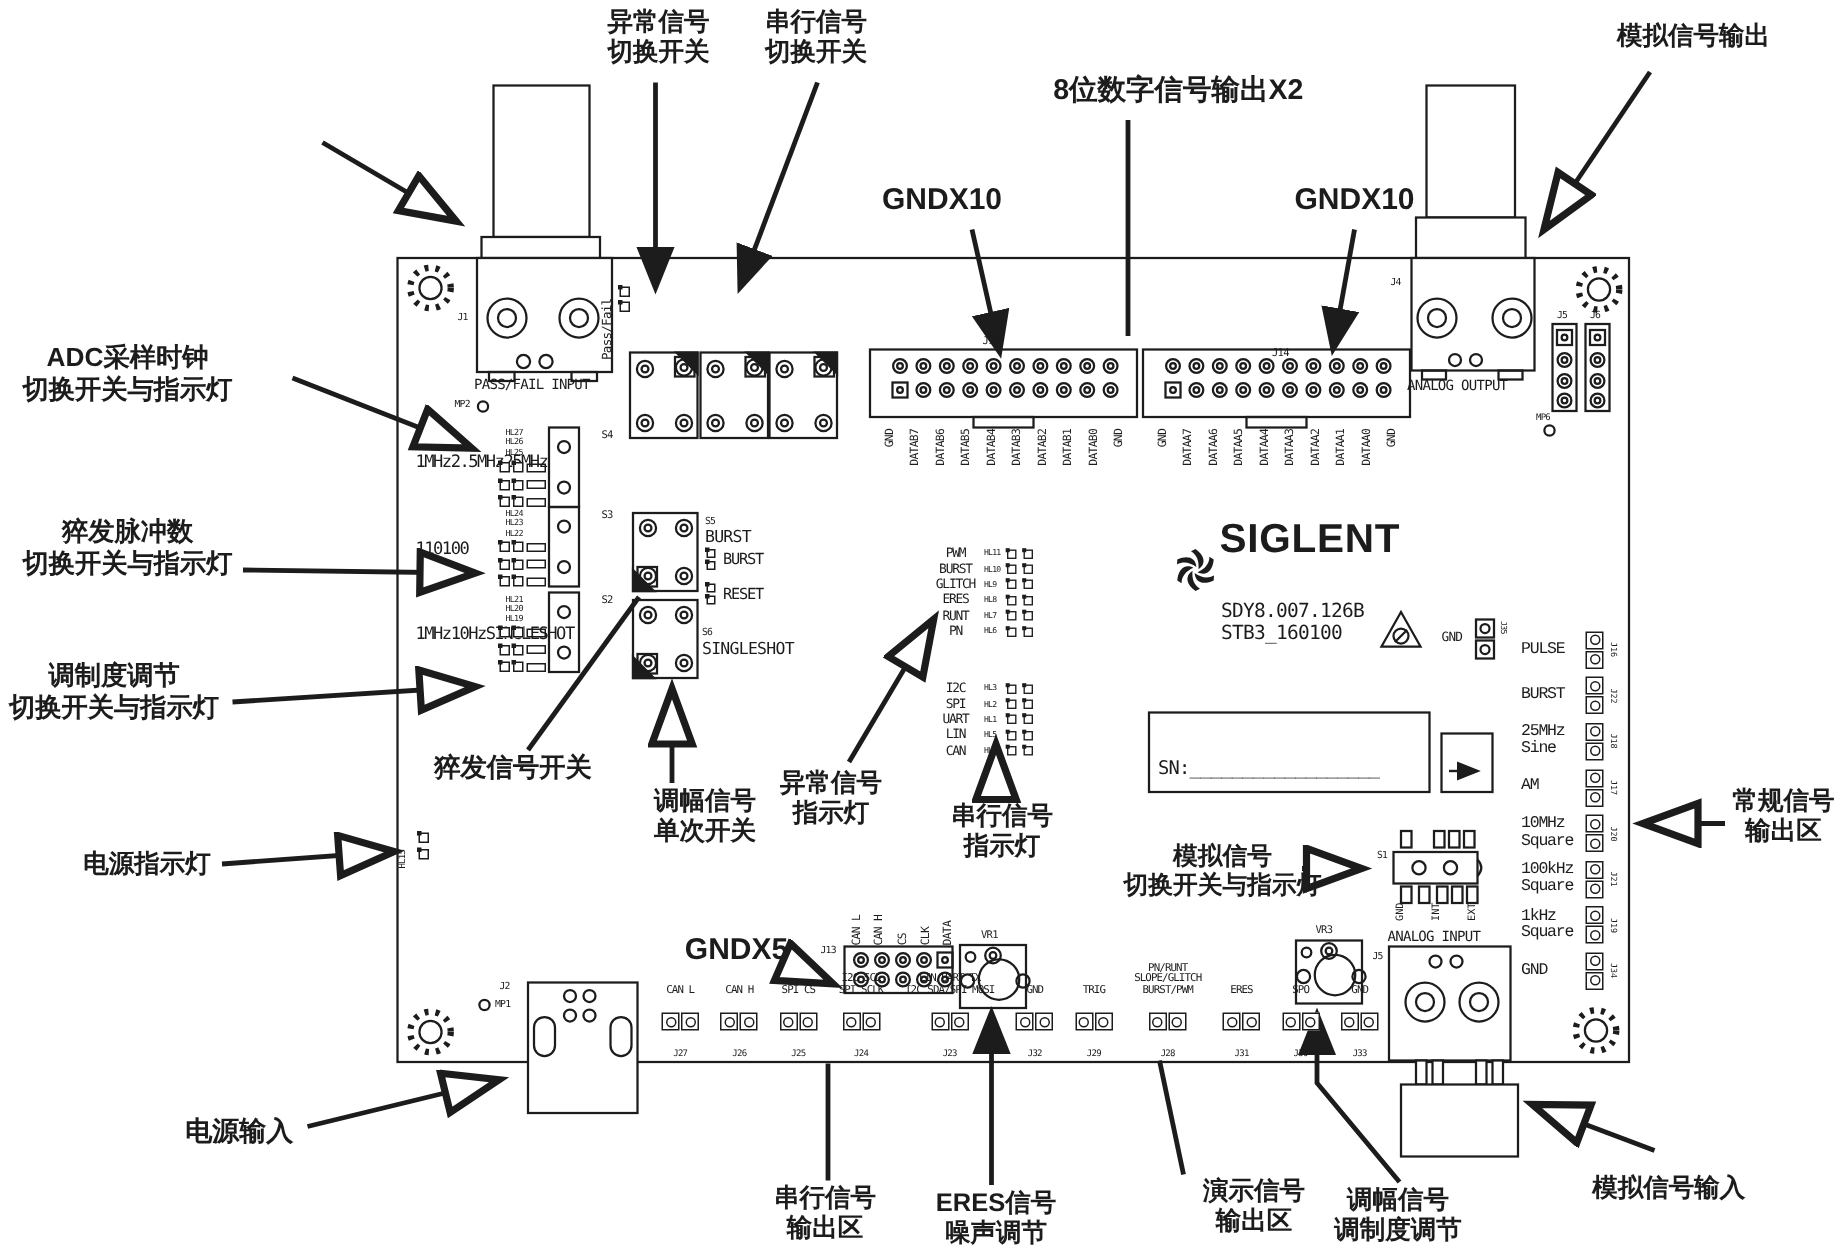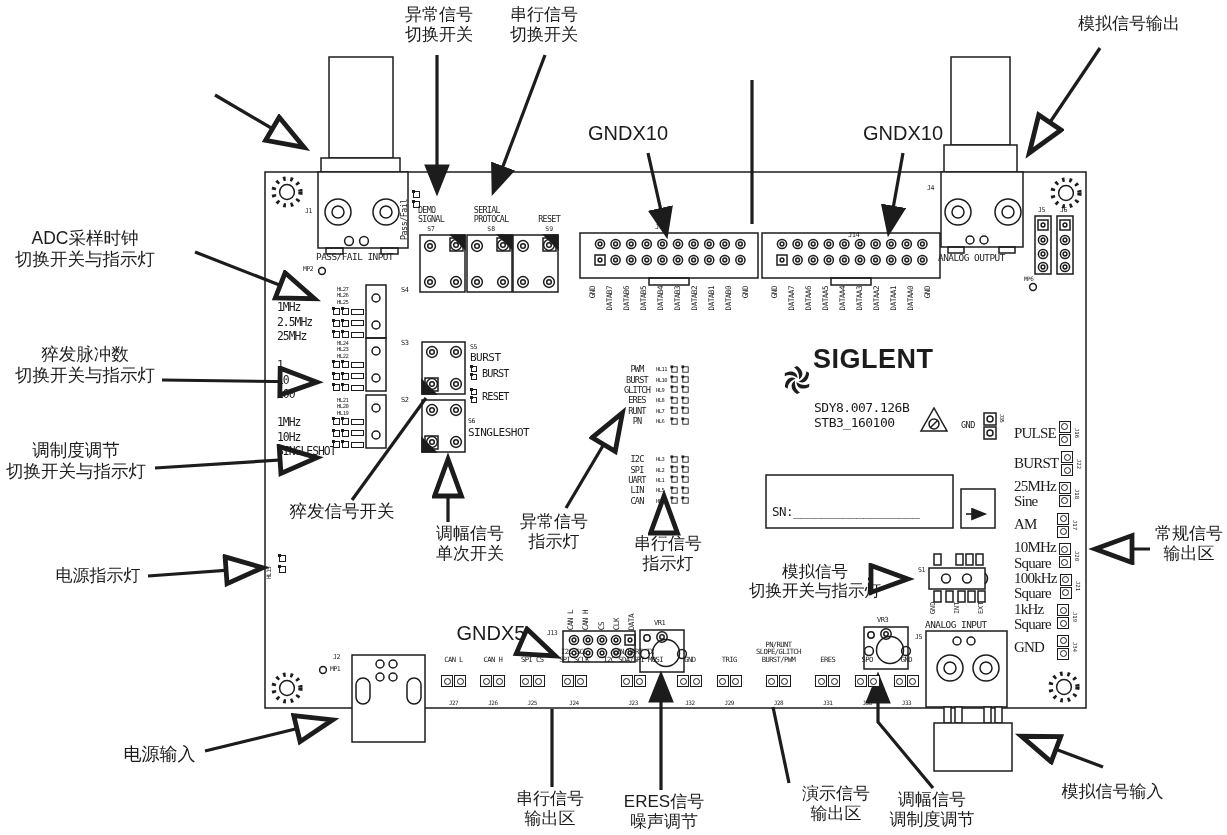--- a/index.html
+++ b/index.html
@@ -1,19 +1,19 @@
 <!DOCTYPE html>
 <html><head>
 <meta charset="utf-8">
 <style>
   html,body{margin:0;padding:0;background:#fff;}
   #canvas{position:relative;width:1227px;height:835px;background:#fff;overflow:hidden;
           font-family:"Liberation Sans","DejaVu Sans",sans-serif;color:#1c1c1c;}
   #art{position:absolute;left:0;top:0;}
-  .co{position:absolute;font-weight:normal;text-align:center;white-space:pre-line;
+  .co{position:absolute;font-weight:bold;text-align:center;white-space:pre-line;
       line-height:1.18;color:#1c1c1c;}
   .t{position:absolute;font-family:"DejaVu Sans Mono",monospace;letter-spacing:-0.5px;
      white-space:pre-line;line-height:1.05;color:#1c1c1c;}
   .rot{writing-mode:vertical-rl;transform:rotate(180deg);display:inline-block;}
   .rotcw{writing-mode:vertical-rl;display:inline-block;}
   .led{display:inline-block;width:7px;height:7px;border:1.2px solid #1c1c1c;
        box-sizing:border-box;position:relative;background:#fff;}
   .led::after{content:"";position:absolute;left:-2px;top:-2px;width:3px;height:3px;background:#1c1c1c;}
   .bar{display:inline-block;width:13px;height:6px;border:1.1px solid #1c1c1c;box-sizing:border-box;}
   .jpin{display:inline-block;width:12px;height:12px;border:1.6px solid #1c1c1c;
@@ -29,26 +29,26 @@
                font-size:8.6px;letter-spacing:-0.8px;}
   .ledrow .hl{width:13px;font-size:5.4px;font-family:"DejaVu Sans Mono",monospace;letter-spacing:-0.5px;}
   .ledrow .led{margin-right:2px;transform:scale(0.9);}
   .jrow{position:absolute;display:flex;justify-content:space-between;align-items:flex-end;}
   .jitem{display:flex;flex-direction:column;align-items:center;gap:12px;}
   .jitem .lb{font-family:"DejaVu Sans Mono",monospace;font-size:7.2px;line-height:1.04;
              letter-spacing:-0.6px;text-align:center;white-space:pre-line;}
   .jitem .rf{font-family:"DejaVu Sans Mono",monospace;font-size:6px;letter-spacing:-0.5px;}
   .ocol{position:absolute;display:flex;flex-direction:column;}
   .orow{display:flex;align-items:center;height:30.6px;gap:3px;}
-  .orow .lb{flex:0 0 40px;font-family:Liberation Serif, serif;font-size:15px;
+  .orow .lb{flex:0 0 40px;font-family:Liberation Mono, monospace;font-size:11px;
             line-height:1.02;letter-spacing:-0.8px;white-space:pre-line;}
   .orow .rf{font-family:"DejaVu Sans Mono",monospace;font-size:5.6px;}
   .hlcol{position:absolute;display:flex;flex-direction:column;line-height:1;}
   .hlcol span{font-family:"DejaVu Sans Mono",monospace;font-size:5.6px;letter-spacing:-0.5px;height:6.4px;}
-  .optcol{position:absolute;display:flex;flex-direction:column;}
+  .optcol{position:absolute;display:flex;flex-direction:row;}
   .optcol span{font-family:"DejaVu Sans Mono",monospace;font-size:11.4px;letter-spacing:-1px;height:14.6px;}
   .grpleds{position:absolute;display:flex;flex-direction:column;gap:4.6px;}
   .grpleds .r{display:flex;gap:2px;align-items:center;}
   .modeleds{position:absolute;display:flex;flex-direction:column;gap:9px;}
   .modeleds .r{display:flex;align-items:center;gap:5px;}
   .modeleds .st{display:flex;flex-direction:column;gap:2px;}
   .modeleds .st .led{width:6px;height:6px;}
   .modeleds .lb{font-family:"DejaVu Sans Mono",monospace;font-size:10.2px;letter-spacing:-0.8px;}
   .swlbls{position:absolute;display:flex;justify-content:space-between;align-items:flex-end;}
   .swit{display:flex;flex-direction:column;align-items:center;}
@@ -348,20 +348,21 @@
     <line x1="789" y1="783" x2="773" y2="707"></line>
     <polyline points="933,788 878,722 878,678" marker-end="url(#ms)"></polyline>
     <line x1="1103" y1="767" x2="1026" y2="738" marker-end="url(#mo)"></line>
   </g>
 </svg>
 
 <div class="co" style="left:393px;top:5px;width:92px;font-size:17px">异常信号
 切换开关</div>
 <div class="co" style="left:498px;top:5px;width:92px;font-size:17px">串行信号
 切换开关</div>
+<div class="co" style="left:668px;top:50px;width:235px;font-size:19px">8位数字信号输出X2</div>
 <div class="co" style="left:582px;top:122px;width:92px;font-size:20px">GNDX10</div>
 <div class="co" style="left:857px;top:122px;width:92px;font-size:20px">GNDX10</div>
 <div class="co" style="left:1064px;top:14px;width:130px;font-size:17px">模拟信号输出</div>
 <div class="co" style="left:5px;top:228px;width:160px;font-size:17.5px">ADC采样时钟
 切换开关与指示灯</div>
 <div class="co" style="left:5px;top:344px;width:160px;font-size:17.5px">猝发脉冲数
 切换开关与指示灯</div>
 <div class="co" style="left:0px;top:440px;width:152px;font-size:17.5px">调制度调节
 切换开关与指示灯</div>
 <div class="co" style="left:28px;top:566px;width:140px;font-size:17px">电源指示灯</div>
@@ -388,39 +389,20 @@
 调制度调节</div>
 <div class="co" style="left:1050px;top:782px;width:125px;font-size:17px">模拟信号输入</div>
 
 <div class="t" style="left:316px;top:252px;width:92px;font-size:9.4px">PASS/FAIL INPUT</div>
 <div class="t" style="left:305px;top:208px;font-size:6.5px">J1</div>
 <div class="t" style="left:303px;top:266px;font-size:6.5px">MP2</div>
 <span class="t rot" style="left:400px;top:186px;height:54px;font-size:8.4px">Pass/Fail</span>
 <span class="led" style="position:absolute;left:413px;top:191px"></span>
 <span class="led" style="position:absolute;left:413px;top:201px"></span>
 
-<div class="swlbls" style="left:418px;top:203px;width:142px;height:30px">
-
-    <div class="swit">
-      <span class="nm">DEMO
-SIGNAL</span>
-      <span class="rf">S7</span>
-    </div>
-
-    <div class="swit">
-      <span class="nm">SERIAL
-PROTOCAL</span>
-      <span class="rf">S8</span>
-    </div>
-
-    <div class="swit">
-      <span class="nm">RESET</span>
-      <span class="rf">S9</span>
-    </div>
-  </div>
 
 <div class="t" style="left:655px;top:224px;font-size:7px">J15</div>
 <div class="t" style="left:848px;top:232px;font-size:7px">J14</div>
 
 <div class="pinlbls" style="left:588px;top:286px;width:162px;height:48px">
 
 <span class="rot">GND</span>
       <span class="rot">DATAB7</span>
       <span class="rot">DATAB6</span>
       <span class="rot">DATAB5</span>

